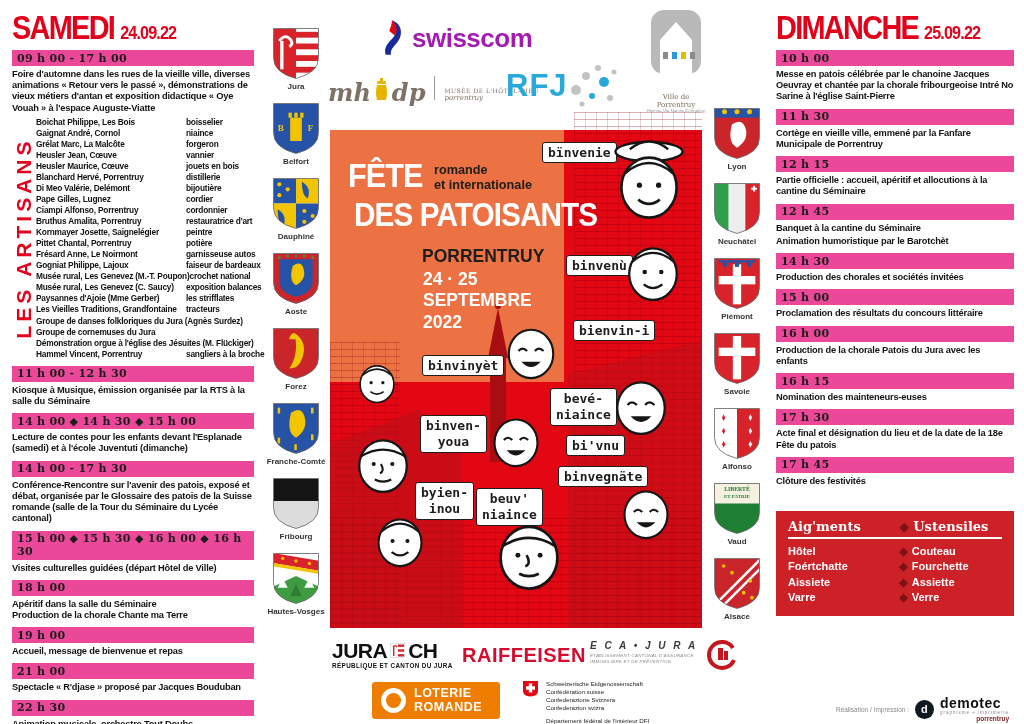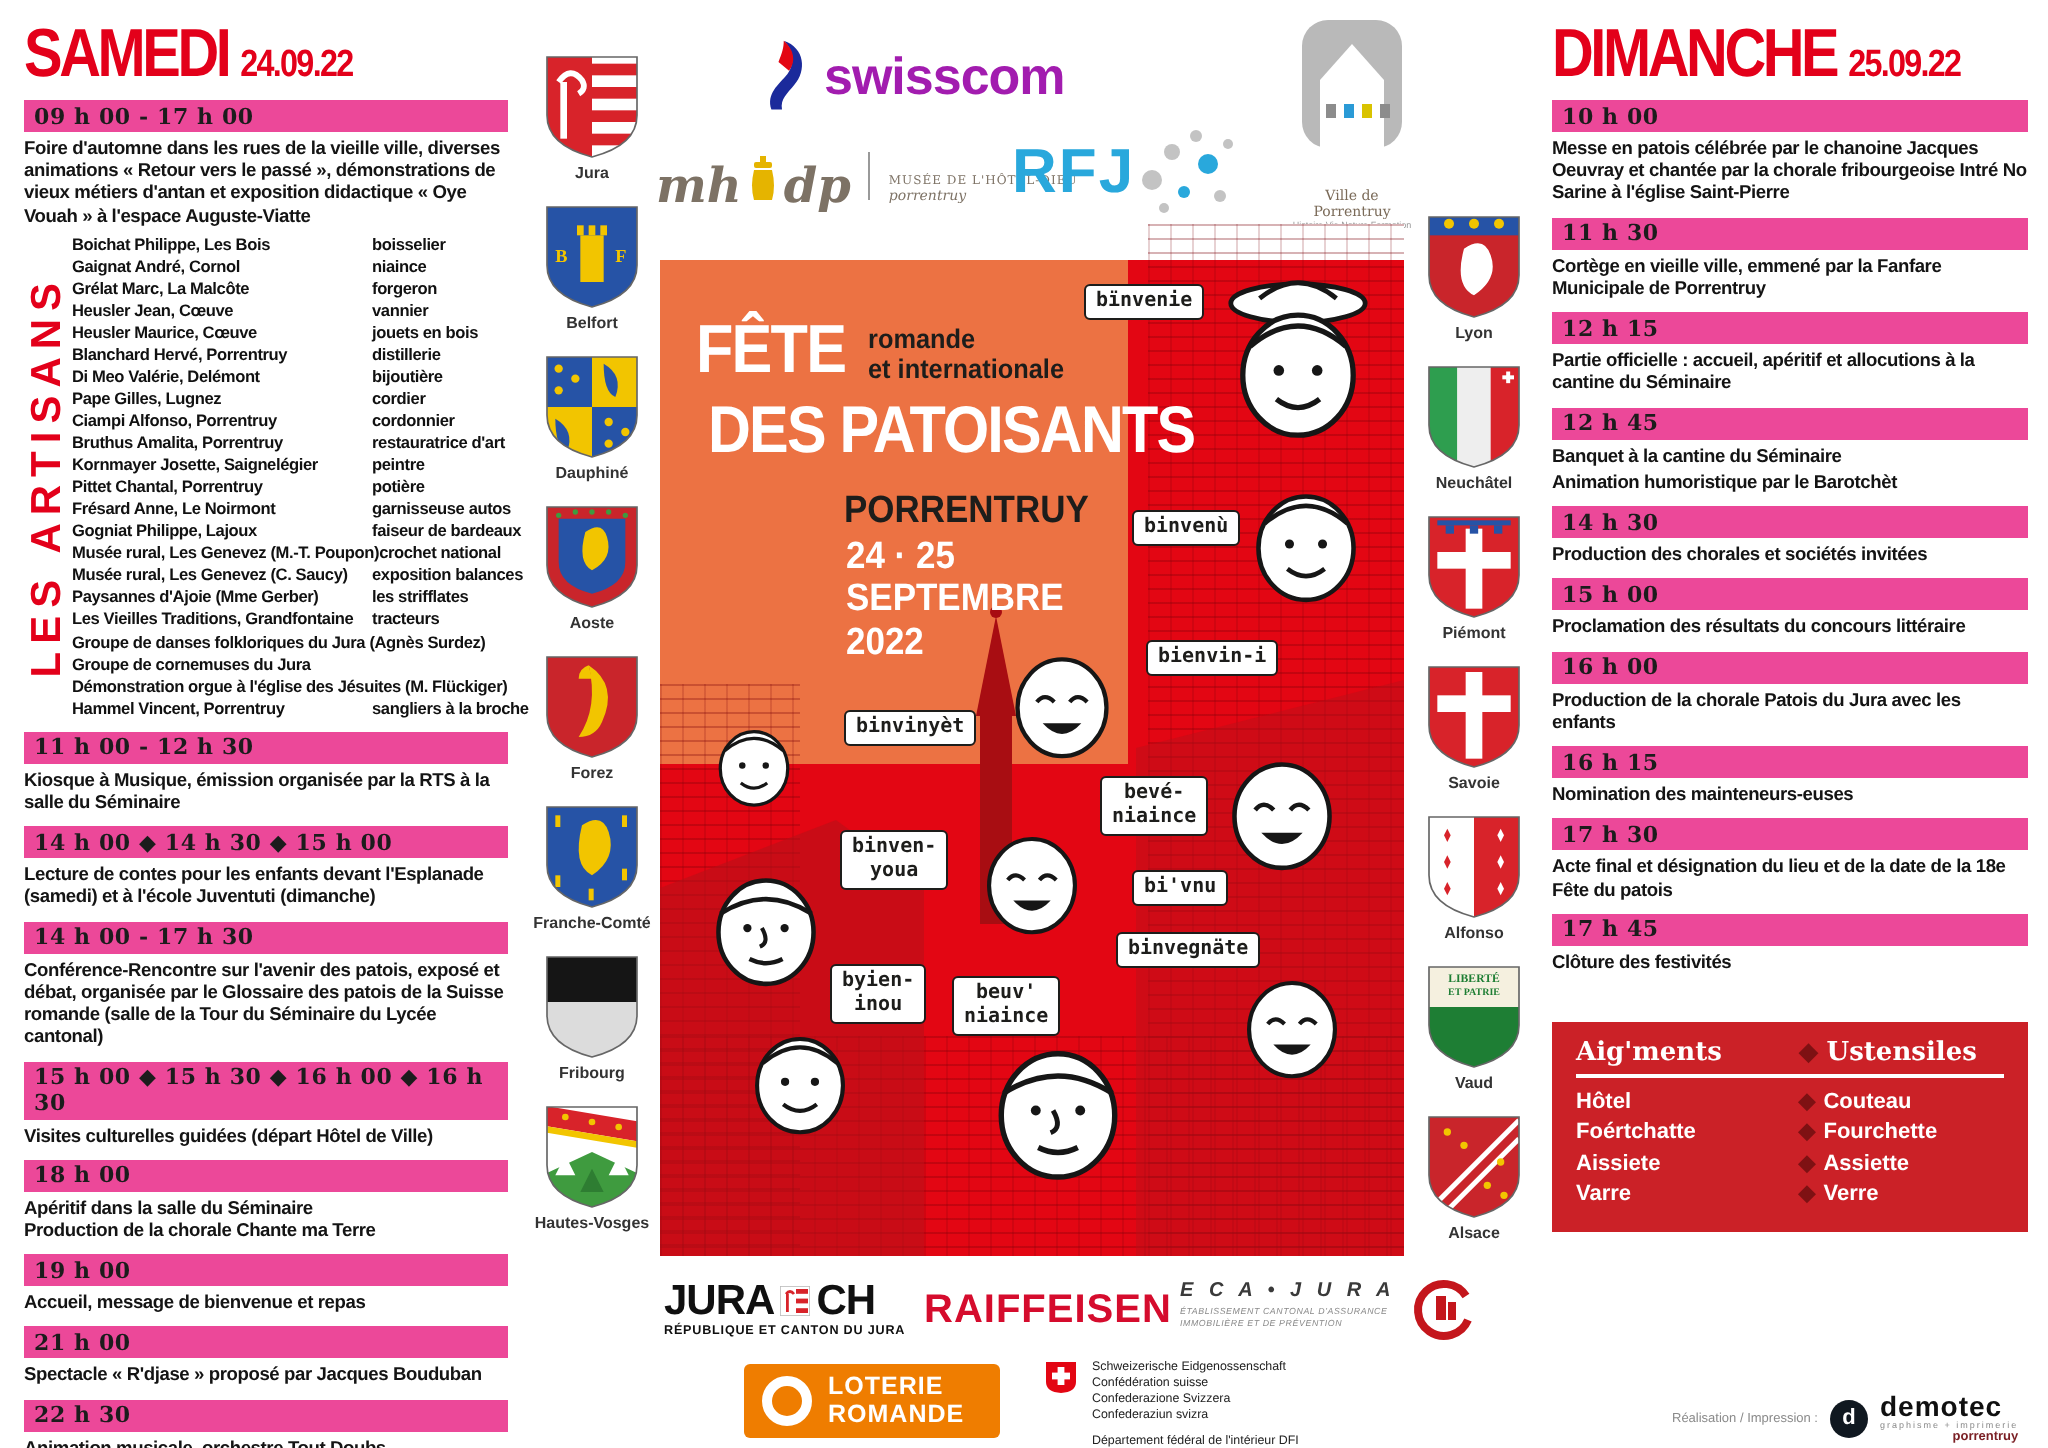--- a/index.html
+++ b/index.html
@@ -62,21 +62,21 @@
   .p-sub{position:absolute;left:104px;top:51px;color:#1d1d1b;font-weight:900;font-size:13.5px;
          line-height:1.08;white-space:pre-line;transform:scaleX(.94);transform-origin:left;}
   .p-title2{position:absolute;left:24px;top:86px;color:#fff;font-weight:900;font-size:33px;
             letter-spacing:-1px;transform:scaleX(.9);transform-origin:left;line-height:1;white-space:nowrap;}
   .p-city{position:absolute;left:92px;top:133px;color:#1d1d1b;font-weight:900;font-size:19px;
           transform:scaleX(.92);transform-origin:left;}
   .p-dates{position:absolute;left:93px;top:156px;color:#fff;font-weight:900;font-size:19px;
            line-height:1.12;white-space:pre-line;transform:scaleX(.92);transform-origin:left;}
   .bubble{position:absolute;background:#fff;border:1px solid #1d1d1b;border-radius:3px;
           padding:1.5px 5px;font-family:"DejaVu Sans Mono","Liberation Mono",monospace;
-          font-size:10px;font-weight:bold;color:#1d1d1b;white-space:pre-line;text-align:center;line-height:1.25;}
+          font-size:13px;font-weight:bold;color:#1d1d1b;white-space:pre-line;text-align:center;line-height:1.25;}
   .face{position:absolute;}
   
   #jura-ch{left:332px;top:640px;}
   #jura-ch .row{display:flex;align-items:center;gap:3px;}
   #jura-ch .word{font-size:21px;font-weight:900;color:#101010;letter-spacing:-0.5px;line-height:1;}
   #jura-ch .cap{font-size:6.3px;font-weight:900;color:#101010;letter-spacing:.4px;margin-top:1px;}
   #raiffeisen{left:462px;top:644px;font-size:20px;font-weight:900;color:#d50c2d;letter-spacing:.5px;}
   #eca{left:590px;top:638px;display:flex;gap:5px;align-items:flex-start;font-style:italic;}
   #eca .word{font-size:10px;font-weight:bold;color:#3a3a3a;letter-spacing:2.5px;margin-top:2px;}
   #eca .cap{font-size:4.4px;color:#8a8a8a;letter-spacing:.3px;line-height:1.3;margin-top:2px;}

